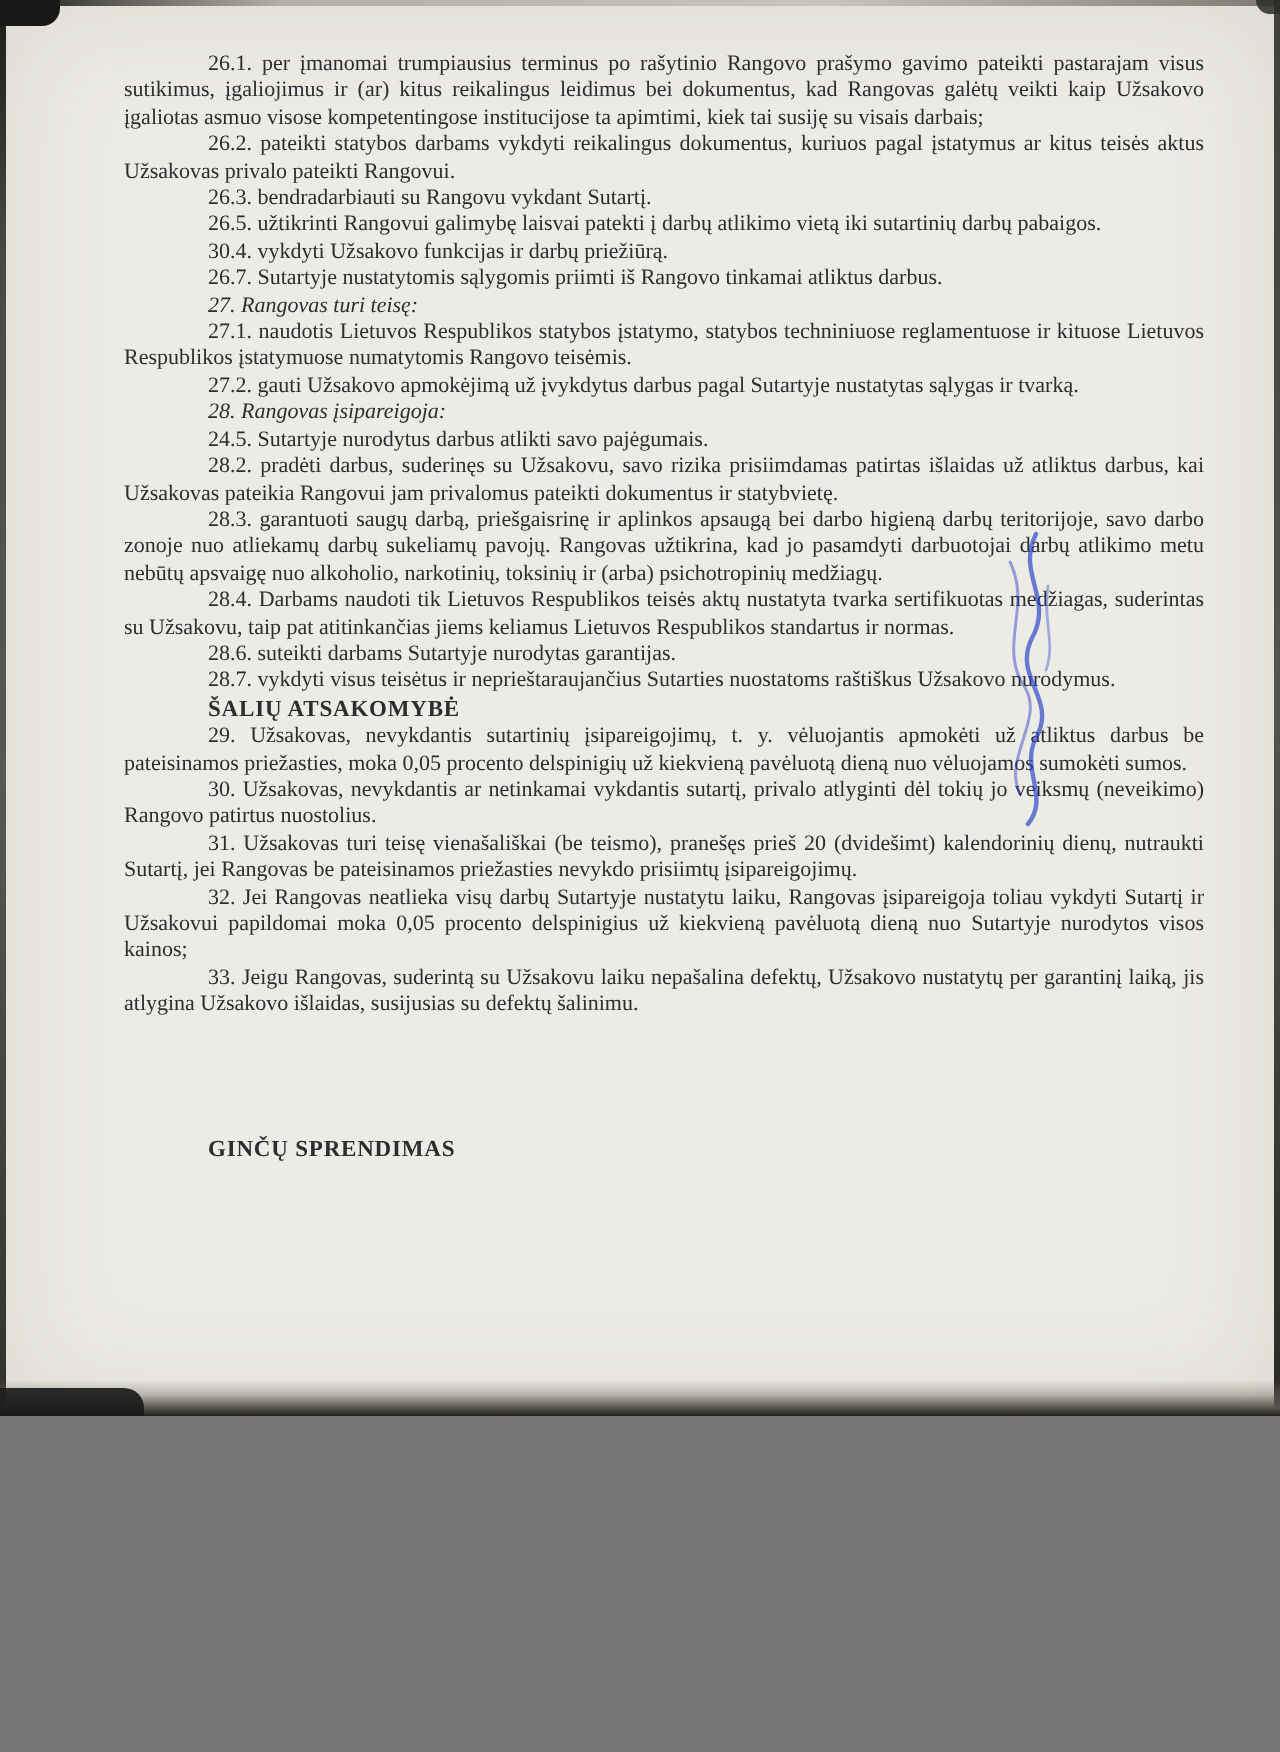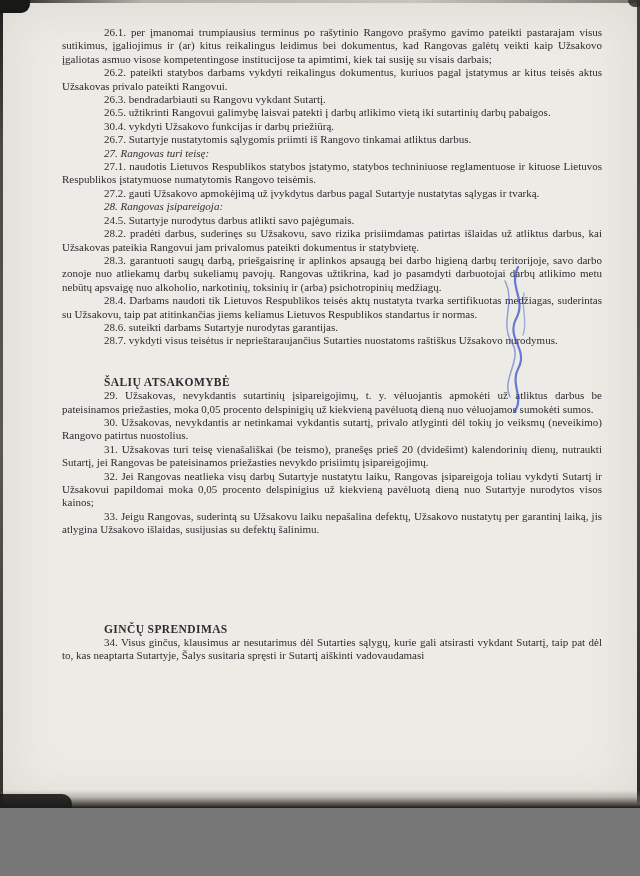--- a/index.html
+++ b/index.html
@@ -1,19 +1,19 @@
 <!DOCTYPE html>
 <html><head>
 <meta charset="utf-8">
 <style>
   html, body { margin: 0; padding: 0; background: #777; }
   .page {
     position: relative;
     width: 640px;
-    height: 808px;
+    height: 708px;
     margin: 0 auto;
     background: #edebe5;
     overflow: hidden;
     font-family: "Liberation Serif", serif;
     color: #2d2c31;
     box-shadow: inset 0 0 60px rgba(90,85,75,0.14);
   }
   .text-block {
     position: absolute;
     left: 62px;
@@ -24,21 +24,21 @@
     text-align: justify;
   }
   p.para { margin: 0; }
   p.clause { text-indent: 42px; }
   p.clause-italic { text-indent: 42px; font-style: italic; }
   p.heading {
     text-indent: 42px;
     font-weight: bold;
     font-size: 11.5px;
     letter-spacing: 0.4px;
-    margin-top: 28px;
+    margin-top: 1px;
   }
   p.spacer { height: 58px; }
   
   .edge-left {
     position: absolute; left: 0; top: 0; width: 3px; height: 100%;
     background: linear-gradient(to bottom, #1c1c1b 0%, #4a4945 18%, #5a5853 55%, #32312e 100%);
   }
   .edge-right {
     position: absolute; right: 0; top: 0; width: 3px; height: 100%;
     background: linear-gradient(to bottom, #403f3c 0%, #55534e 50%, #2a2927 100%);
@@ -92,21 +92,20 @@
       <p class="para clause">28.6. suteikti darbams Sutartyje nurodytas garantijas.</p>
       <p class="para clause">28.7. vykdyti visus teisėtus ir neprieštaraujančius Sutarties nuostatoms raštiškus Užsakovo nurodymus.</p>
       <p class="para heading">ŠALIŲ ATSAKOMYBĖ</p>
       <p class="para clause">29. Užsakovas, nevykdantis sutartinių įsipareigojimų, t. y. vėluojantis apmokėti už atliktus darbus be pateisinamos priežasties, moka 0,05 procento delspinigių už kiekvieną pavėluotą dieną nuo vėluojamos sumokėti sumos.</p>
       <p class="para clause">30. Užsakovas, nevykdantis ar netinkamai vykdantis sutartį, privalo atlyginti dėl tokių jo veiksmų (neveikimo) Rangovo patirtus nuostolius.</p>
       <p class="para clause">31. Užsakovas turi teisę vienašališkai (be teismo), pranešęs prieš 20 (dvidešimt) kalendorinių dienų, nutraukti Sutartį, jei Rangovas be pateisinamos priežasties nevykdo prisiimtų įsipareigojimų.</p>
       <p class="para clause">32. Jei Rangovas neatlieka visų darbų Sutartyje nustatytu laiku, Rangovas įsipareigoja toliau vykdyti Sutartį ir Užsakovui papildomai moka 0,05 procento delspinigius už kiekvieną pavėluotą dieną nuo Sutartyje nurodytos visos kainos;</p>
       <p class="para clause">33. Jeigu Rangovas, suderintą su Užsakovu laiku nepašalina defektų, Užsakovo nustatytų per garantinį laiką, jis atlygina Užsakovo išlaidas, susijusias su defektų šalinimu.</p>
       <p class="para spacer"></p>
       <p class="para heading">GINČŲ SPRENDIMAS</p>
-      <p class="para clause">34. Visus ginčus, klausimus ar nesutarimus dėl Sutarties sąlygų, kurie gali atsirasti vykdant Sutartį, taip pat dėl to, kas neaptarta Sutartyje, Šalys susitaria spręsti ir Sutartį aiškinti vadovaudamasi</p>
     </div>
 
   <svg class="ink-stamp" viewBox="0 0 52 152" xmlns="http://www.w3.org/2000/svg">
     <path class="stamp-stroke" d="M30,4 C20,24 39,36 28,56 C18,76 41,86 30,106 C22,121 37,136 26,149" fill="none" stroke="#2944c9" stroke-width="2.2" stroke-linecap="round" opacity="0.8"></path>
     <path class="stamp-stroke" d="M17,18 C28,40 11,60 24,80 C35,96 13,116 22,134" fill="none" stroke="#2944c9" stroke-width="1.5" stroke-linecap="round" opacity="0.55"></path>
     <path class="stamp-stroke" d="M36,30 C33,46 40,58 35,72" fill="none" stroke="#2944c9" stroke-width="1.4" stroke-linecap="round" opacity="0.45"></path>
   </svg>
 
   <div class="edge-top"></div>
   <div class="edge-left"></div>

